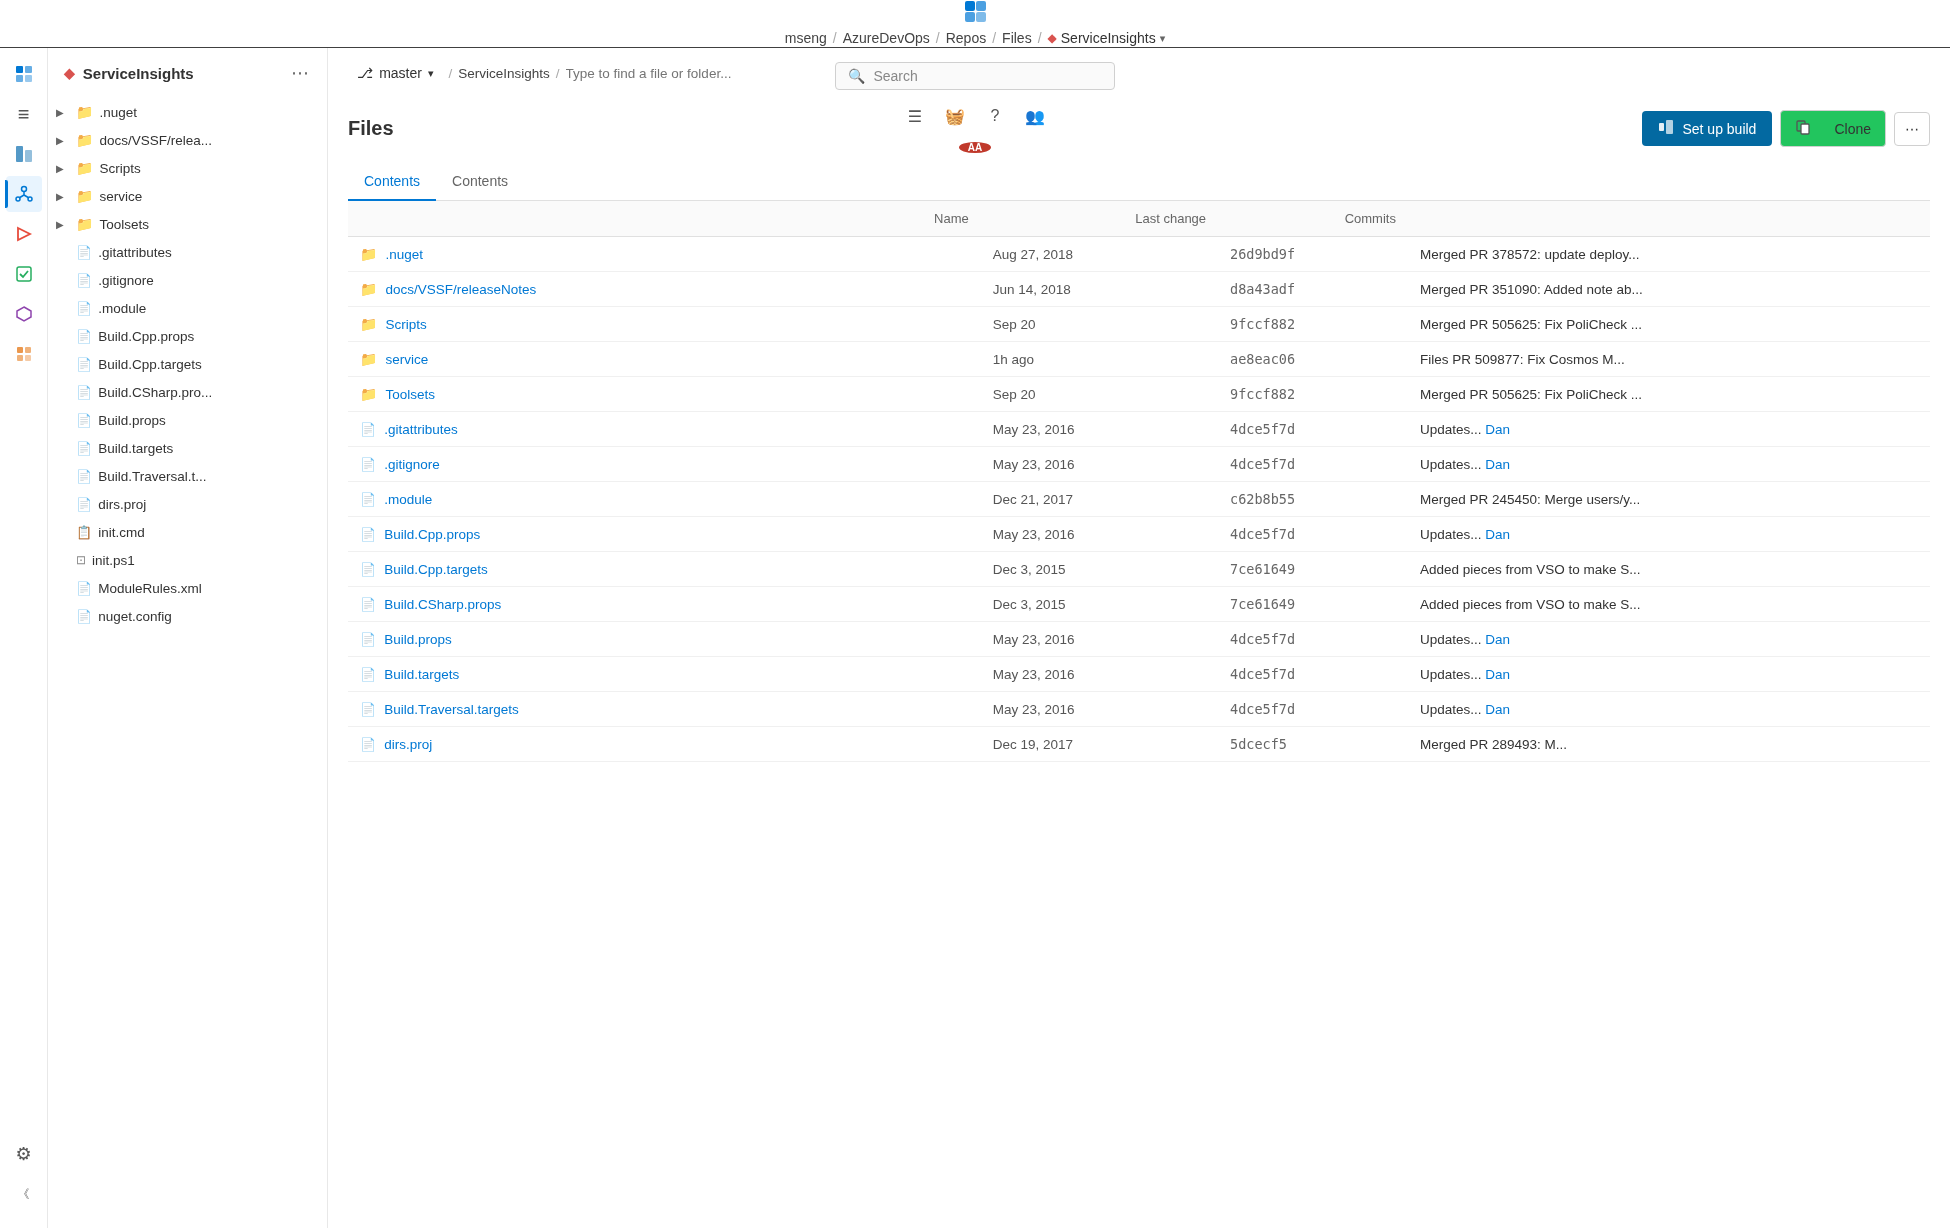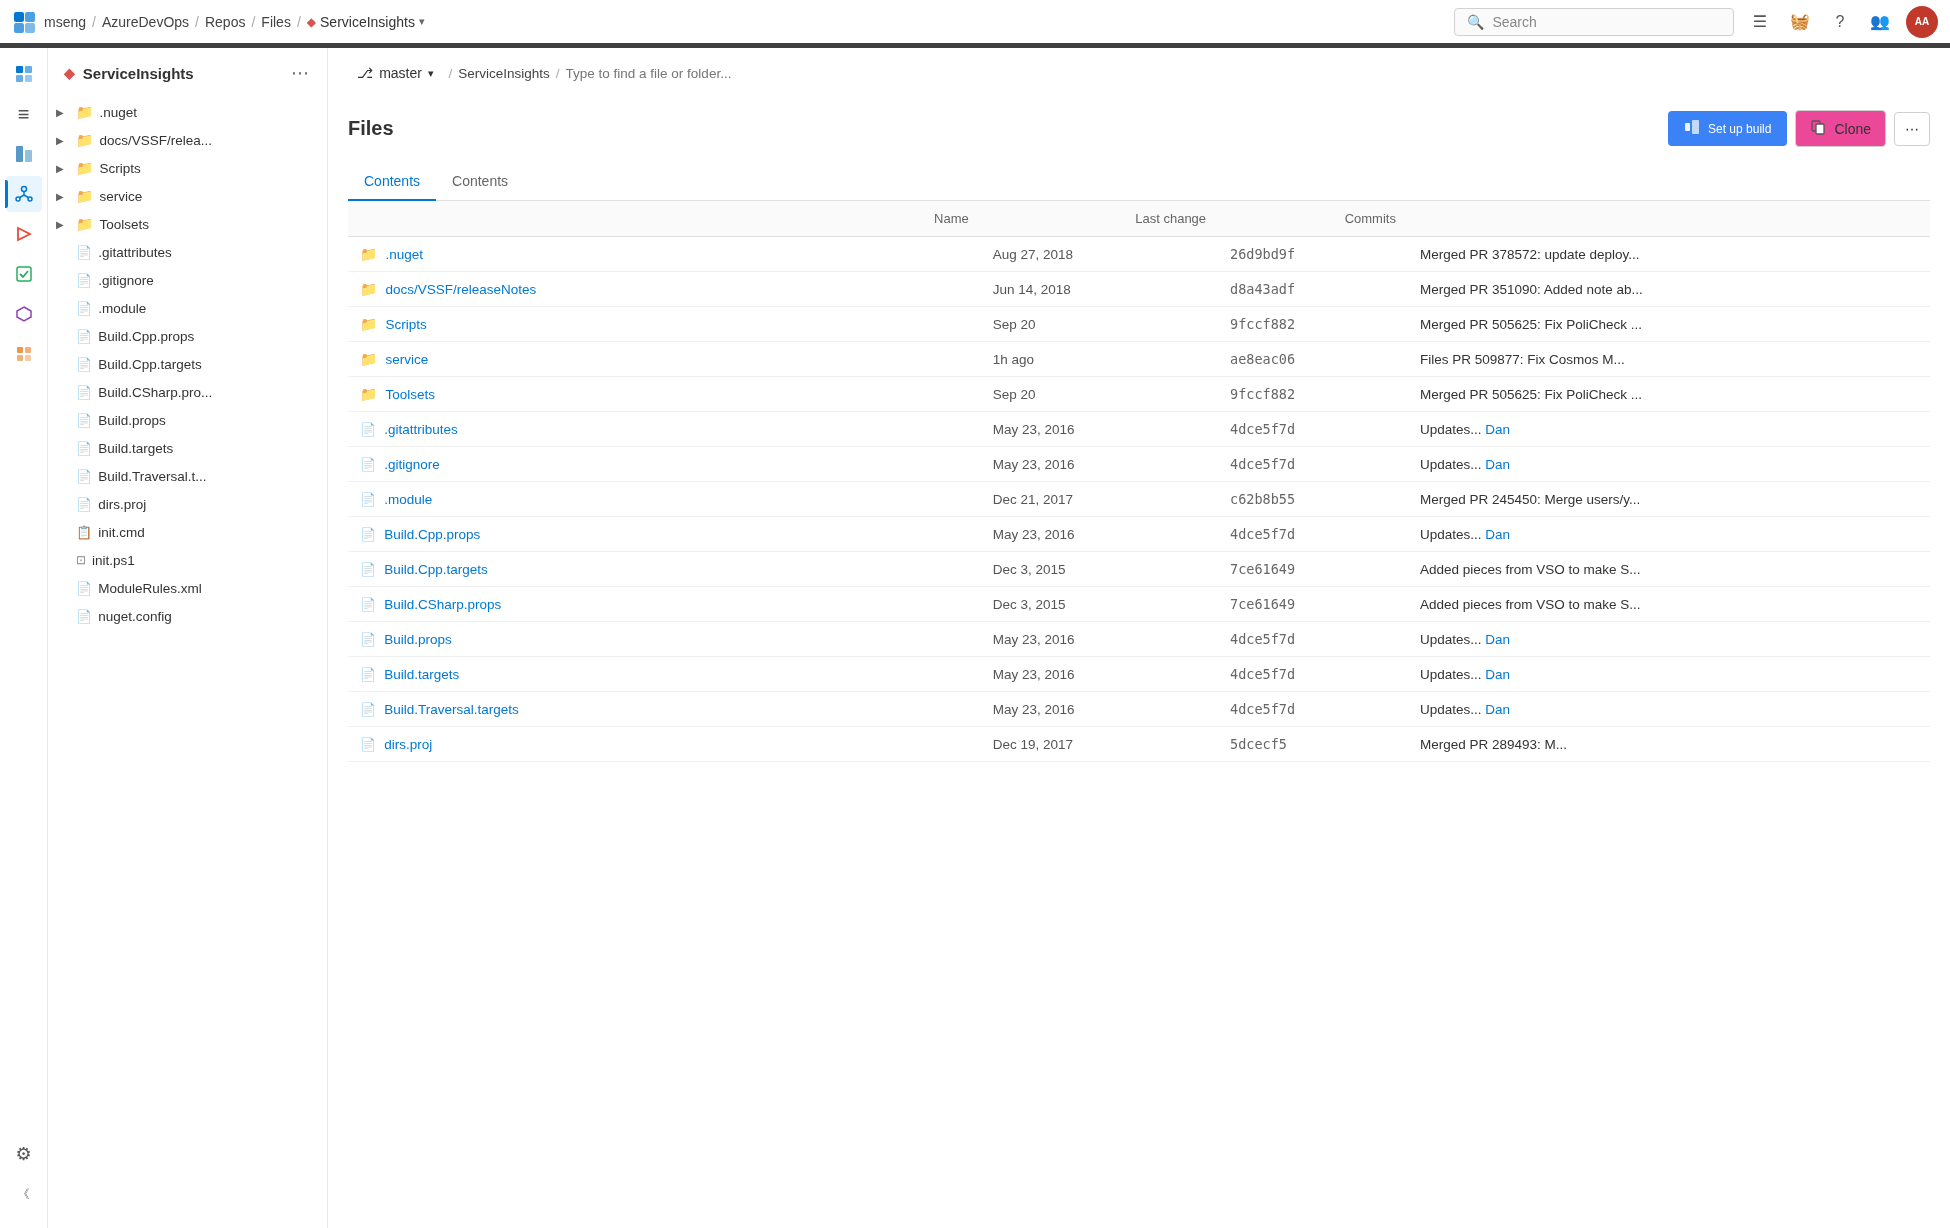--- a/index.html
+++ b/index.html
@@ -1,22 +1,22 @@
 <!DOCTYPE html>
 <html><head>
   <meta charset="utf-8">
   <style>
     * { box-sizing: border-box; margin: 0; padding: 0; }
     body { font-family: 'Segoe UI', sans-serif; font-size: 14px; color: #333; background: #fff; display: flex; flex-direction: column; height: 100vh; overflow: hidden; }
 
     
     .top-nav {
       display: flex; align-items: center; height: 48px;
-      background: #fff; border-bottom: 5px solid #404040;
-      padding: 0 12px; gap: 8px; flex-shrink: 0;
+      background: #fff; border-bottom: 1px solid #404040;
+      padding: 0 12px; gap: 8px; flex-shrink: 0; flex-direction: column;
     }
     .top-nav-breadcrumb { display: flex; align-items: center; gap: 6px; font-size: 14px; color: #444; }
     .breadcrumb-sep { color: #aaa; }
     .breadcrumb-link { color: #444; cursor: pointer; }
     .breadcrumb-current { display: flex; align-items: center; gap: 4px; color: #333; font-weight: 500; }
     .breadcrumb-diamond { color: #d9534f; font-size: 12px; }
     .breadcrumb-chevron { color: #666; font-size: 11px; cursor: pointer; }
     .nav-spacer { flex: 1; }
     .search-box {
       display: flex; align-items: center; gap: 8px;
@@ -111,25 +111,25 @@
     }
 
     
     .files-section { flex: 1; overflow-y: auto; padding: 16px 20px; }
     .files-header {
       display: flex; align-items: center; justify-content: space-between; margin-bottom: 16px;
     }
     .files-title { font-size: 20px; font-weight: 600; color: #333; }
     .files-actions { display: flex; gap: 8px; align-items: center; }
     .btn-setup-build {
-      display: flex; align-items: center; gap: 8px; background: #3b82f6; color: #fff;
-      border: none; border-radius: 4px; padding: 8px 16px; cursor: pointer; font-size: 12px; font-weight: 500;
+      display: flex; align-items: center; gap: 8px; background: #0369a1; color: #fff;
+      border: none; border-radius: 4px; padding: 8px 16px; cursor: pointer; font-size: 14px; font-weight: 500;
     }
     .btn-clone {
-      display: flex; align-items: center; gap: 8px; background: #ec4899; color: #333;
+      display: flex; align-items: center; gap: 23px; background: #22c55e; color: #333;
       border: 1px solid #d0d0d0; border-radius: 4px; padding: 8px 14px; cursor: pointer; font-size: 14px;
     }
     .btn-more {
       background: #fff; border: 1px solid #d0d0d0; border-radius: 4px; padding: 8px 10px;
       cursor: pointer; color: #333; font-size: 14px;
     }
 
     
     .files-tabs { display: flex; border-bottom: 1px solid #e0e0e0; margin-bottom: 0; }
     .tab {

